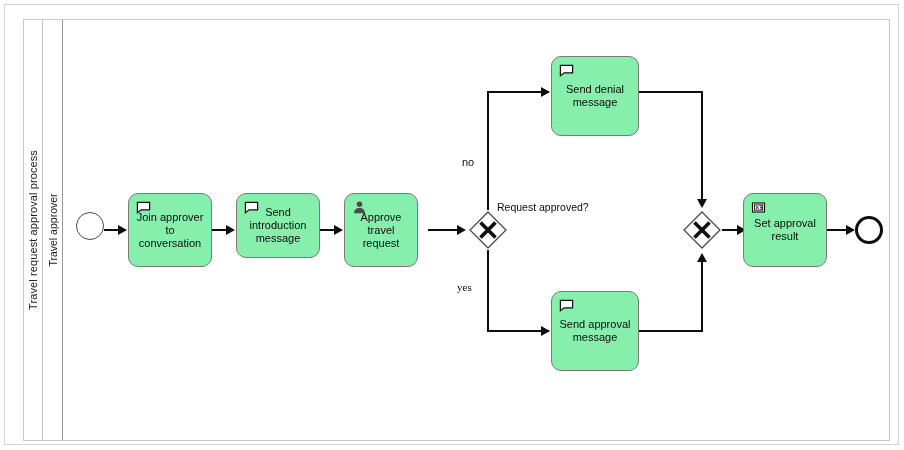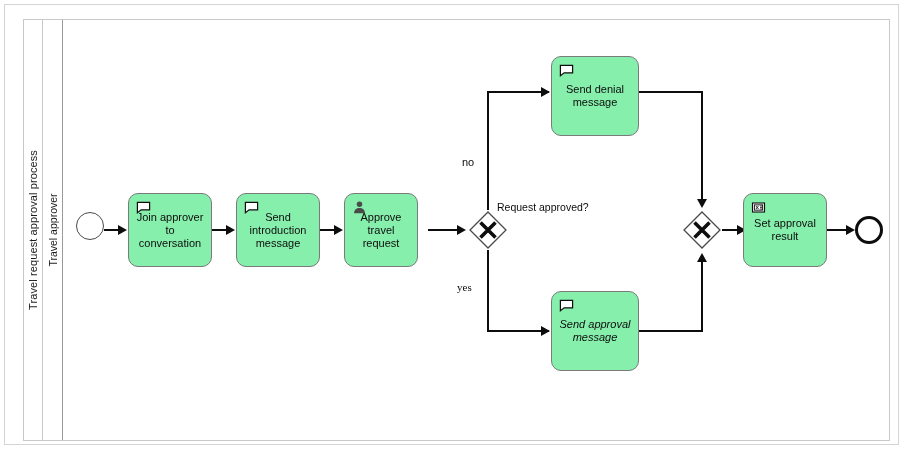--- a/index.html
+++ b/index.html
@@ -184,21 +184,21 @@
           <path d="M1.5 2.5 h13 v8 h-9 l-4 3 z" fill="#ffffff" stroke="#0d0d0d" stroke-width="1.3"></path>
         </svg>
       </span>
       <span class="task-label">Join approver to
 conversation</span>
     </div>
 
     <div class="hline" style="left:207px; top:224px; width:16px;"></div>
     <div class="arrow arrow-r" style="left:221px; top:220px;"></div>
 
-    <div class="task" style="left:231px; top:188px; width:84px; height:74px;">
+    <div class="task" style="left:231px; top:188px; width:84px; height:65px;">
       <span class="task-icon">
         <svg viewBox="0 0 16 16" width="15" height="15">
           <path d="M1.5 2.5 h13 v8 h-9 l-4 3 z" fill="#ffffff" stroke="#0d0d0d" stroke-width="1.3"></path>
         </svg>
       </span>
       <span class="task-label">Send introduction
 message</span>
     </div>
 
     <div class="hline" style="left:315px; top:224px; width:16px;"></div>
@@ -243,21 +243,21 @@
 
     <div class="hline" style="left:634px; top:86px; width:64px;"></div>
     <div class="vline" style="left:696px; top:86px; height:110px;"></div>
     <div class="arrow arrow-d" style="left:692px; top:194px;"></div>
 
     <div class="vline" style="left:482px; top:245px; height:82px;"></div>
     <div class="hline" style="left:482px; top:325px; width:62px;"></div>
     <div class="arrow arrow-r" style="left:536px; top:321px;"></div>
     <span class="flow-label" style="left:452px; top:276px;font-family:Liberation Serif, serif;">yes</span>
 
-    <div class="task" style="left:546px; top:286px; width:88px; height:80px;font-style:italic;">
+    <div class="task" style="left:546px; top:286px; width:88px; height:80px;">
       <span class="task-icon">
         <svg viewBox="0 0 16 16" width="15" height="15">
           <path d="M1.5 2.5 h13 v8 h-9 l-4 3 z" fill="#ffffff" stroke="#0d0d0d" stroke-width="1.3"></path>
         </svg>
       </span>
       <span class="task-label">Send approval
 message</span>
     </div>
 
     <div class="hline" style="left:634px; top:325px; width:64px;"></div>

